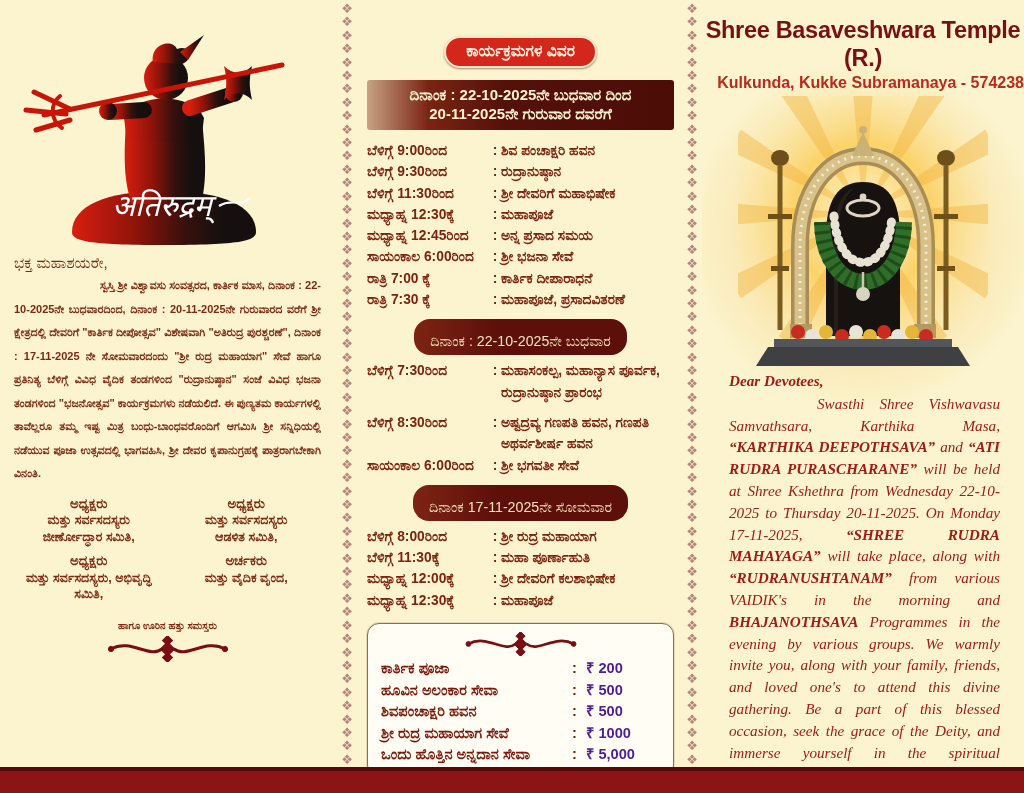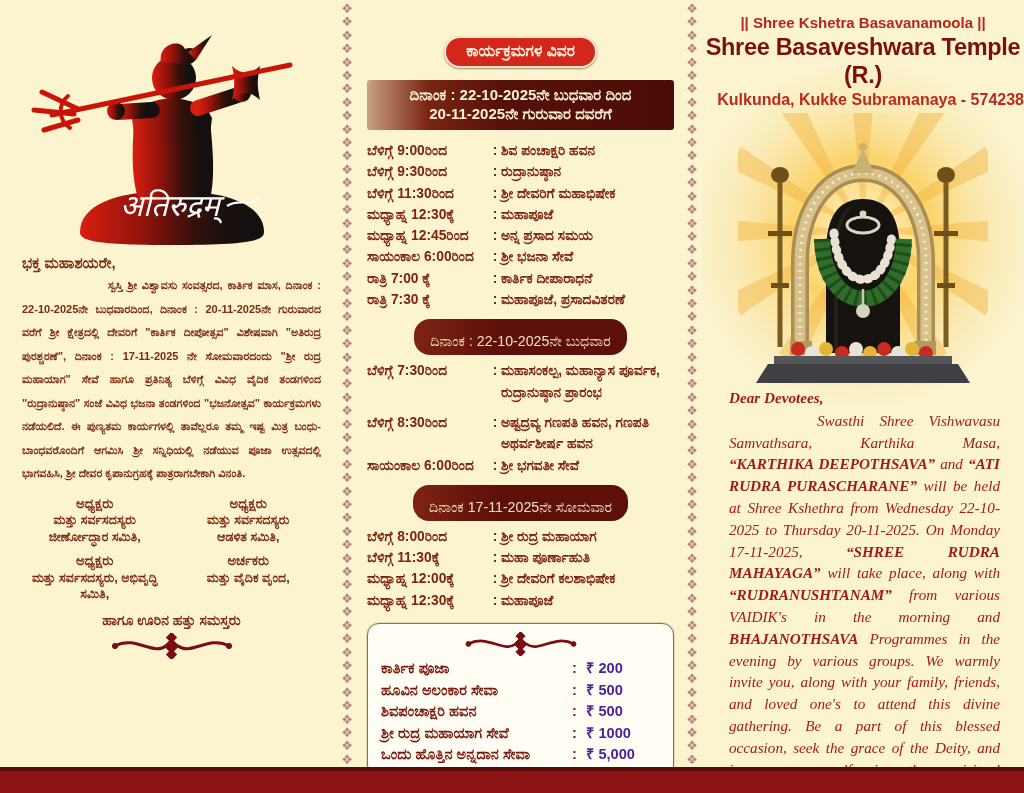--- a/index.html
+++ b/index.html
@@ -11,35 +11,35 @@
   }
   .panels{display:flex;height:767px;}
   
   .divider-chain{
     width:20px;display:flex;flex-direction:column;align-items:center;
     color:#b5847a;font-size:13px;line-height:13.4px;overflow:hidden;
     padding-top:2px;flex:0 0 20px;
   }
   .dgl{display:block;}
   
-  .panel-left{width:337px;flex:0 0 337px;padding:6px 16px 0 22px;box-sizing:border-box;overflow:hidden;}
+  .panel-left{width:337px;flex:0 0 337px;padding:6px 16px 0 14px;box-sizing:border-box;overflow:hidden;}
   .emblem{width:300px;height:238px;margin:2px auto 0;}
-  .left-salutation{color:#7d2a12;font-size:15px;font-weight:bold;margin:4px 0 2px;}
+  .left-salutation{color:#7d2a12;font-size:15px;font-weight:normal;margin:4px 0 2px;}
   .left-body{
     color:#7d2a12;font-size:11px;line-height:23.5px;text-align:justify;
     text-indent:86px;font-weight:bold;
   }
   .signatories{
     display:grid;grid-template-columns:1fr 1fr;column-gap:8px;row-gap:8px;
     margin-top:10px;text-align:center;color:#7d2a12;
   }
   .sig-line{font-size:12.6px;line-height:16.5px;font-weight:bold;}
   .sig-title{font-size:13.2px;}
   .left-closing{
-    text-align:center;color:#7d2a12;font-weight:bold;font-size:14px;margin-top:9px;
+    text-align:center;color:#7d2a12;font-weight:bold;font-size:10px;margin-top:17px;
   }
   .flourish{display:block;margin:4px auto 0;}
   
   .panel-mid{width:325px;flex:0 0 325px;padding:36px 8px 0 10px;box-sizing:border-box;overflow:hidden;}
   .pill-center{text-align:center;}
   .title-pill{
     display:inline-block;background:#d3271b;color:#fff7e0;font-weight:bold;
     font-size:15.5px;padding:4px 20px 6px;border-radius:20px;
     border:2px solid #fde9c5;box-shadow:0 1px 2px rgba(90,20,10,.5);
   }
@@ -427,21 +427,20 @@
         <span class="dgl">❖</span>
         <span class="dgl">❖</span>
         <span class="dgl">❖</span>
         <span class="dgl">❖</span>
         <span class="dgl">❖</span>
         <span class="dgl">❖</span>
         <span class="dgl">❖</span>
       </div>
 
     <div class="panel-right">
-      <div class="tagline">|| Shree Kshetra Basavanamoola ||</div>
       <div class="temple-name">Shree Basaveshwara Temple (R.)</div>
       <div class="address">Kulkunda, Kukke Subramanaya - 574238</div>
 
       <svg class="deity" width="250" height="272" viewBox="0 0 250 272">
         <defs>
           <radialGradient id="sun" cx="0.5" cy="0.45" r="0.62">
             <stop offset="0" stop-color="#fff7d8"></stop>
             <stop offset="0.45" stop-color="#fbd36a"></stop>
             <stop offset="1" stop-color="#fbf4cf" stop-opacity="0"></stop>
           </radialGradient>

